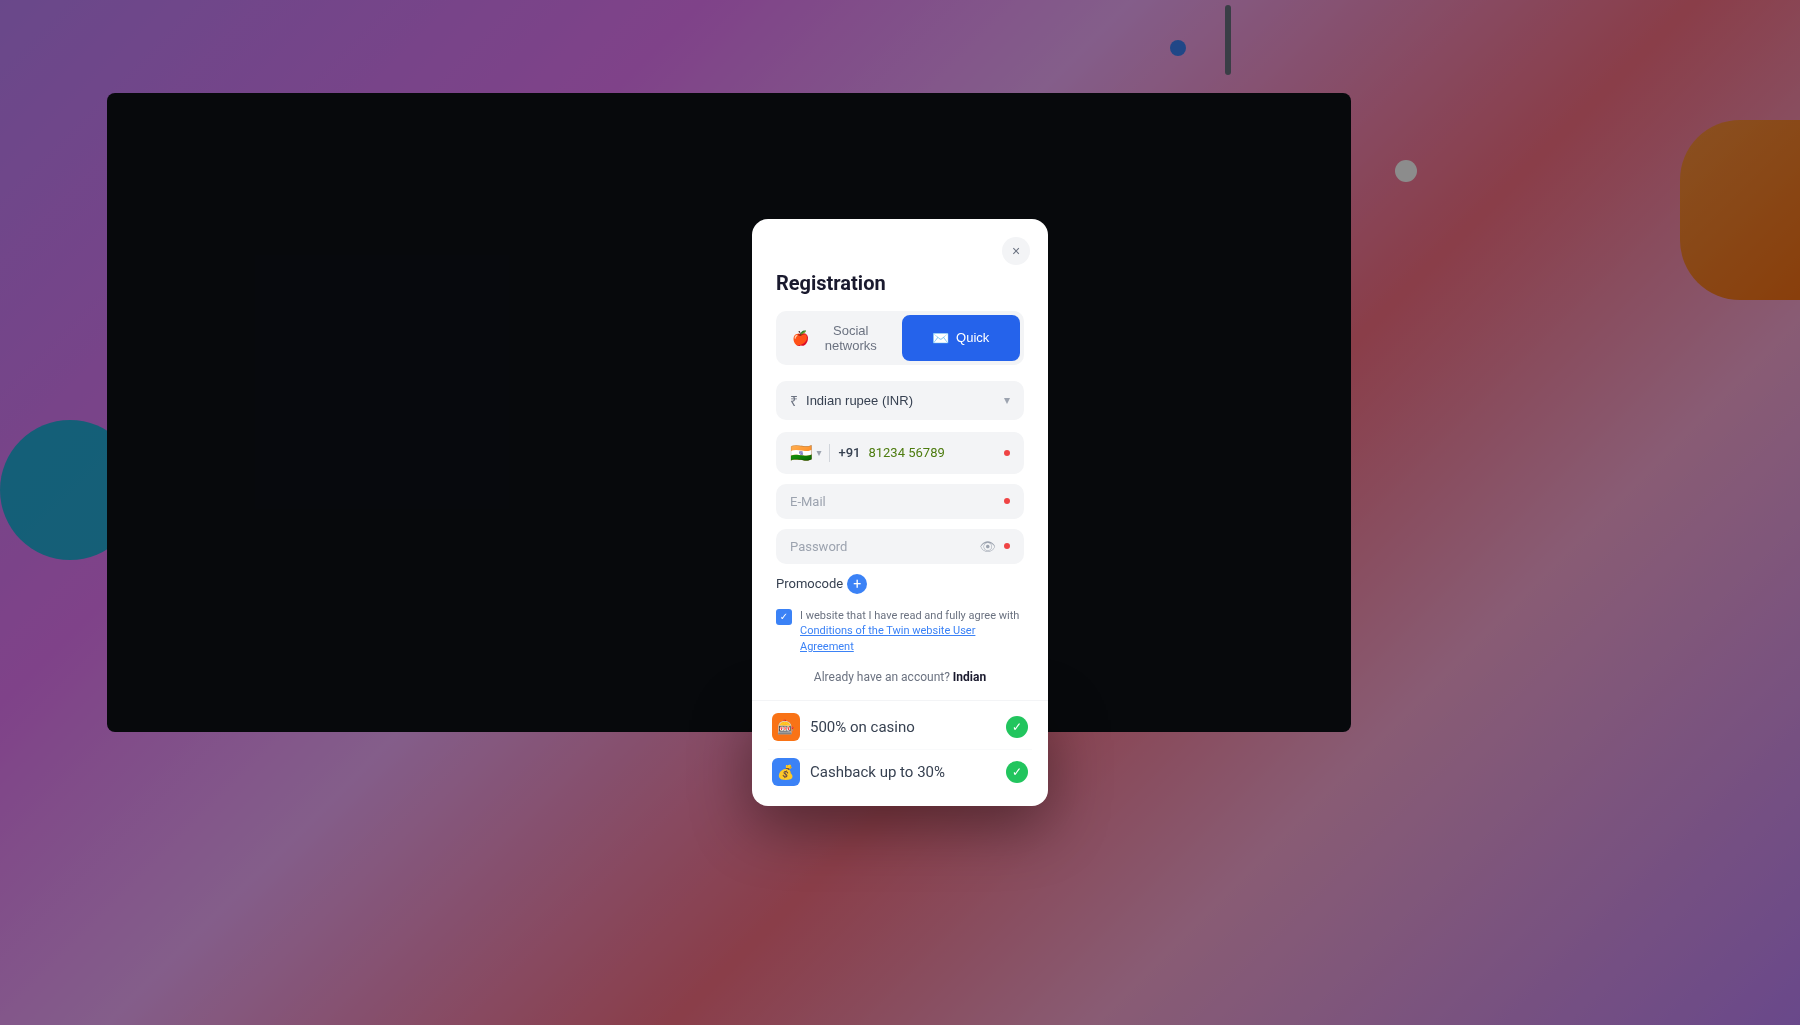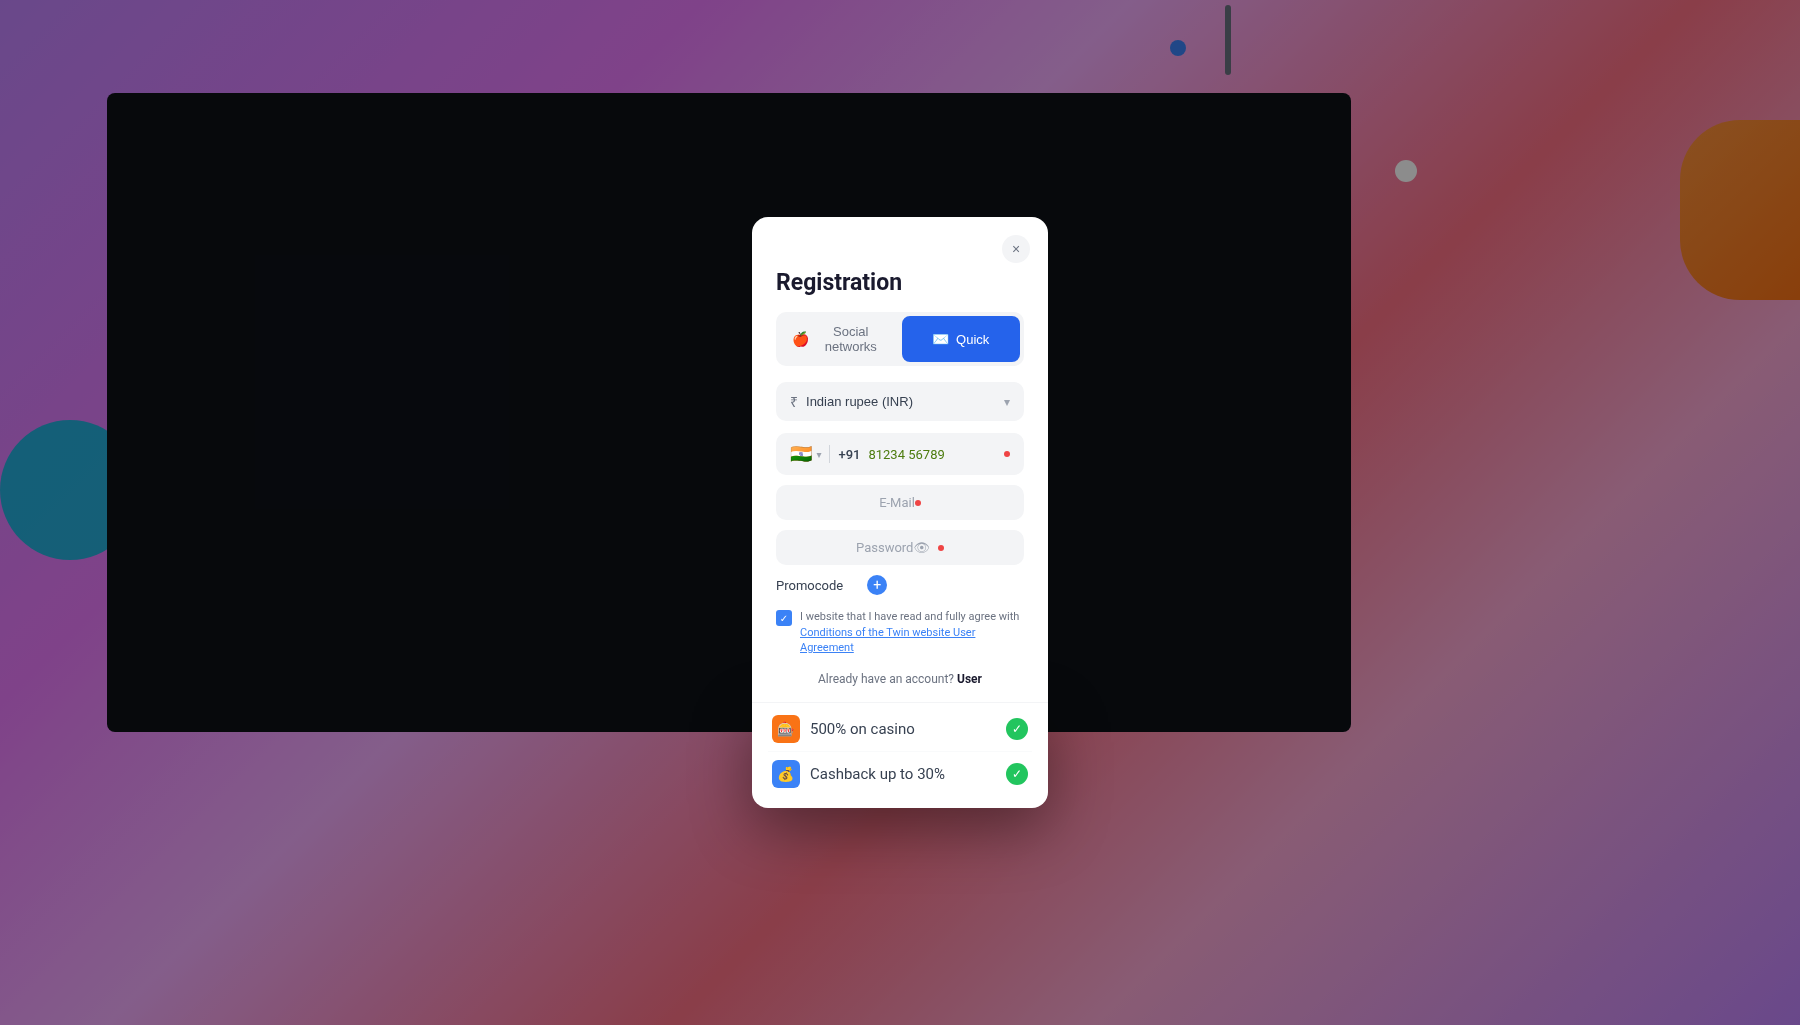--- a/index.html
+++ b/index.html
@@ -82,21 +82,21 @@
     .modal-overlay {
       position: absolute;
       inset: 0;
       display: flex;
       align-items: center;
       justify-content: center;
       background: rgba(0,0,0,0.45);
     }
 
     .modal-title {
-      font-size: 23px;
+      font-size: 20px;
       font-weight: 700;
       color: #1a1a2e;
       margin-bottom: 16px;
       margin-top: 28px;
     }
 
     .modal-close {
       position: absolute;
       top: 18px;
       right: 18px;
@@ -224,37 +224,37 @@
       width: 6px;
       height: 6px;
       background: #ef4444;
       border-radius: 50%;
     }
 
     
     .input-field {
       display: flex;
       align-items: center;
-      justify-content: center;
+      justify-content: space-between;
       background: #f3f4f6;
       border-radius: 10px;
       padding: 10px 14px;
       margin-bottom: 10px;
     }
 
     .input-placeholder {
       font-size: 13px;
       color: #9ca3af;
     }
 
     
     .promocode-row {
       display: flex;
       align-items: center;
-      gap: 24px;
+      gap: 4px;
       margin-bottom: 14px;
     }
 
     .promocode-label {
       font-size: 13px;
       color: #374151;
     }
 
     .promocode-plus {
       width: 20px;
@@ -505,21 +505,21 @@
           <span>I website that I have read and fully agree with </span><span class="checkbox-link">Conditions of the Twin website User Agreement</span>
         </div>
       </div>
 
       
 
       
       <div class="login-row">
         <span>Already have an account?</span>
         <span> </span>
-        <span class="login-link">User</span>
+        <span class="login-link">Indian</span>
       </div>
     </div>
 
     <div class="modal-bonus">
       <div class="bonus-card">
         <div class="bonus-left">
           <div class="bonus-icon-casino">🎰</div>
           <span class="bonus-text">500% on casino</span>
         </div>
         <div class="bonus-check">✓</div>

